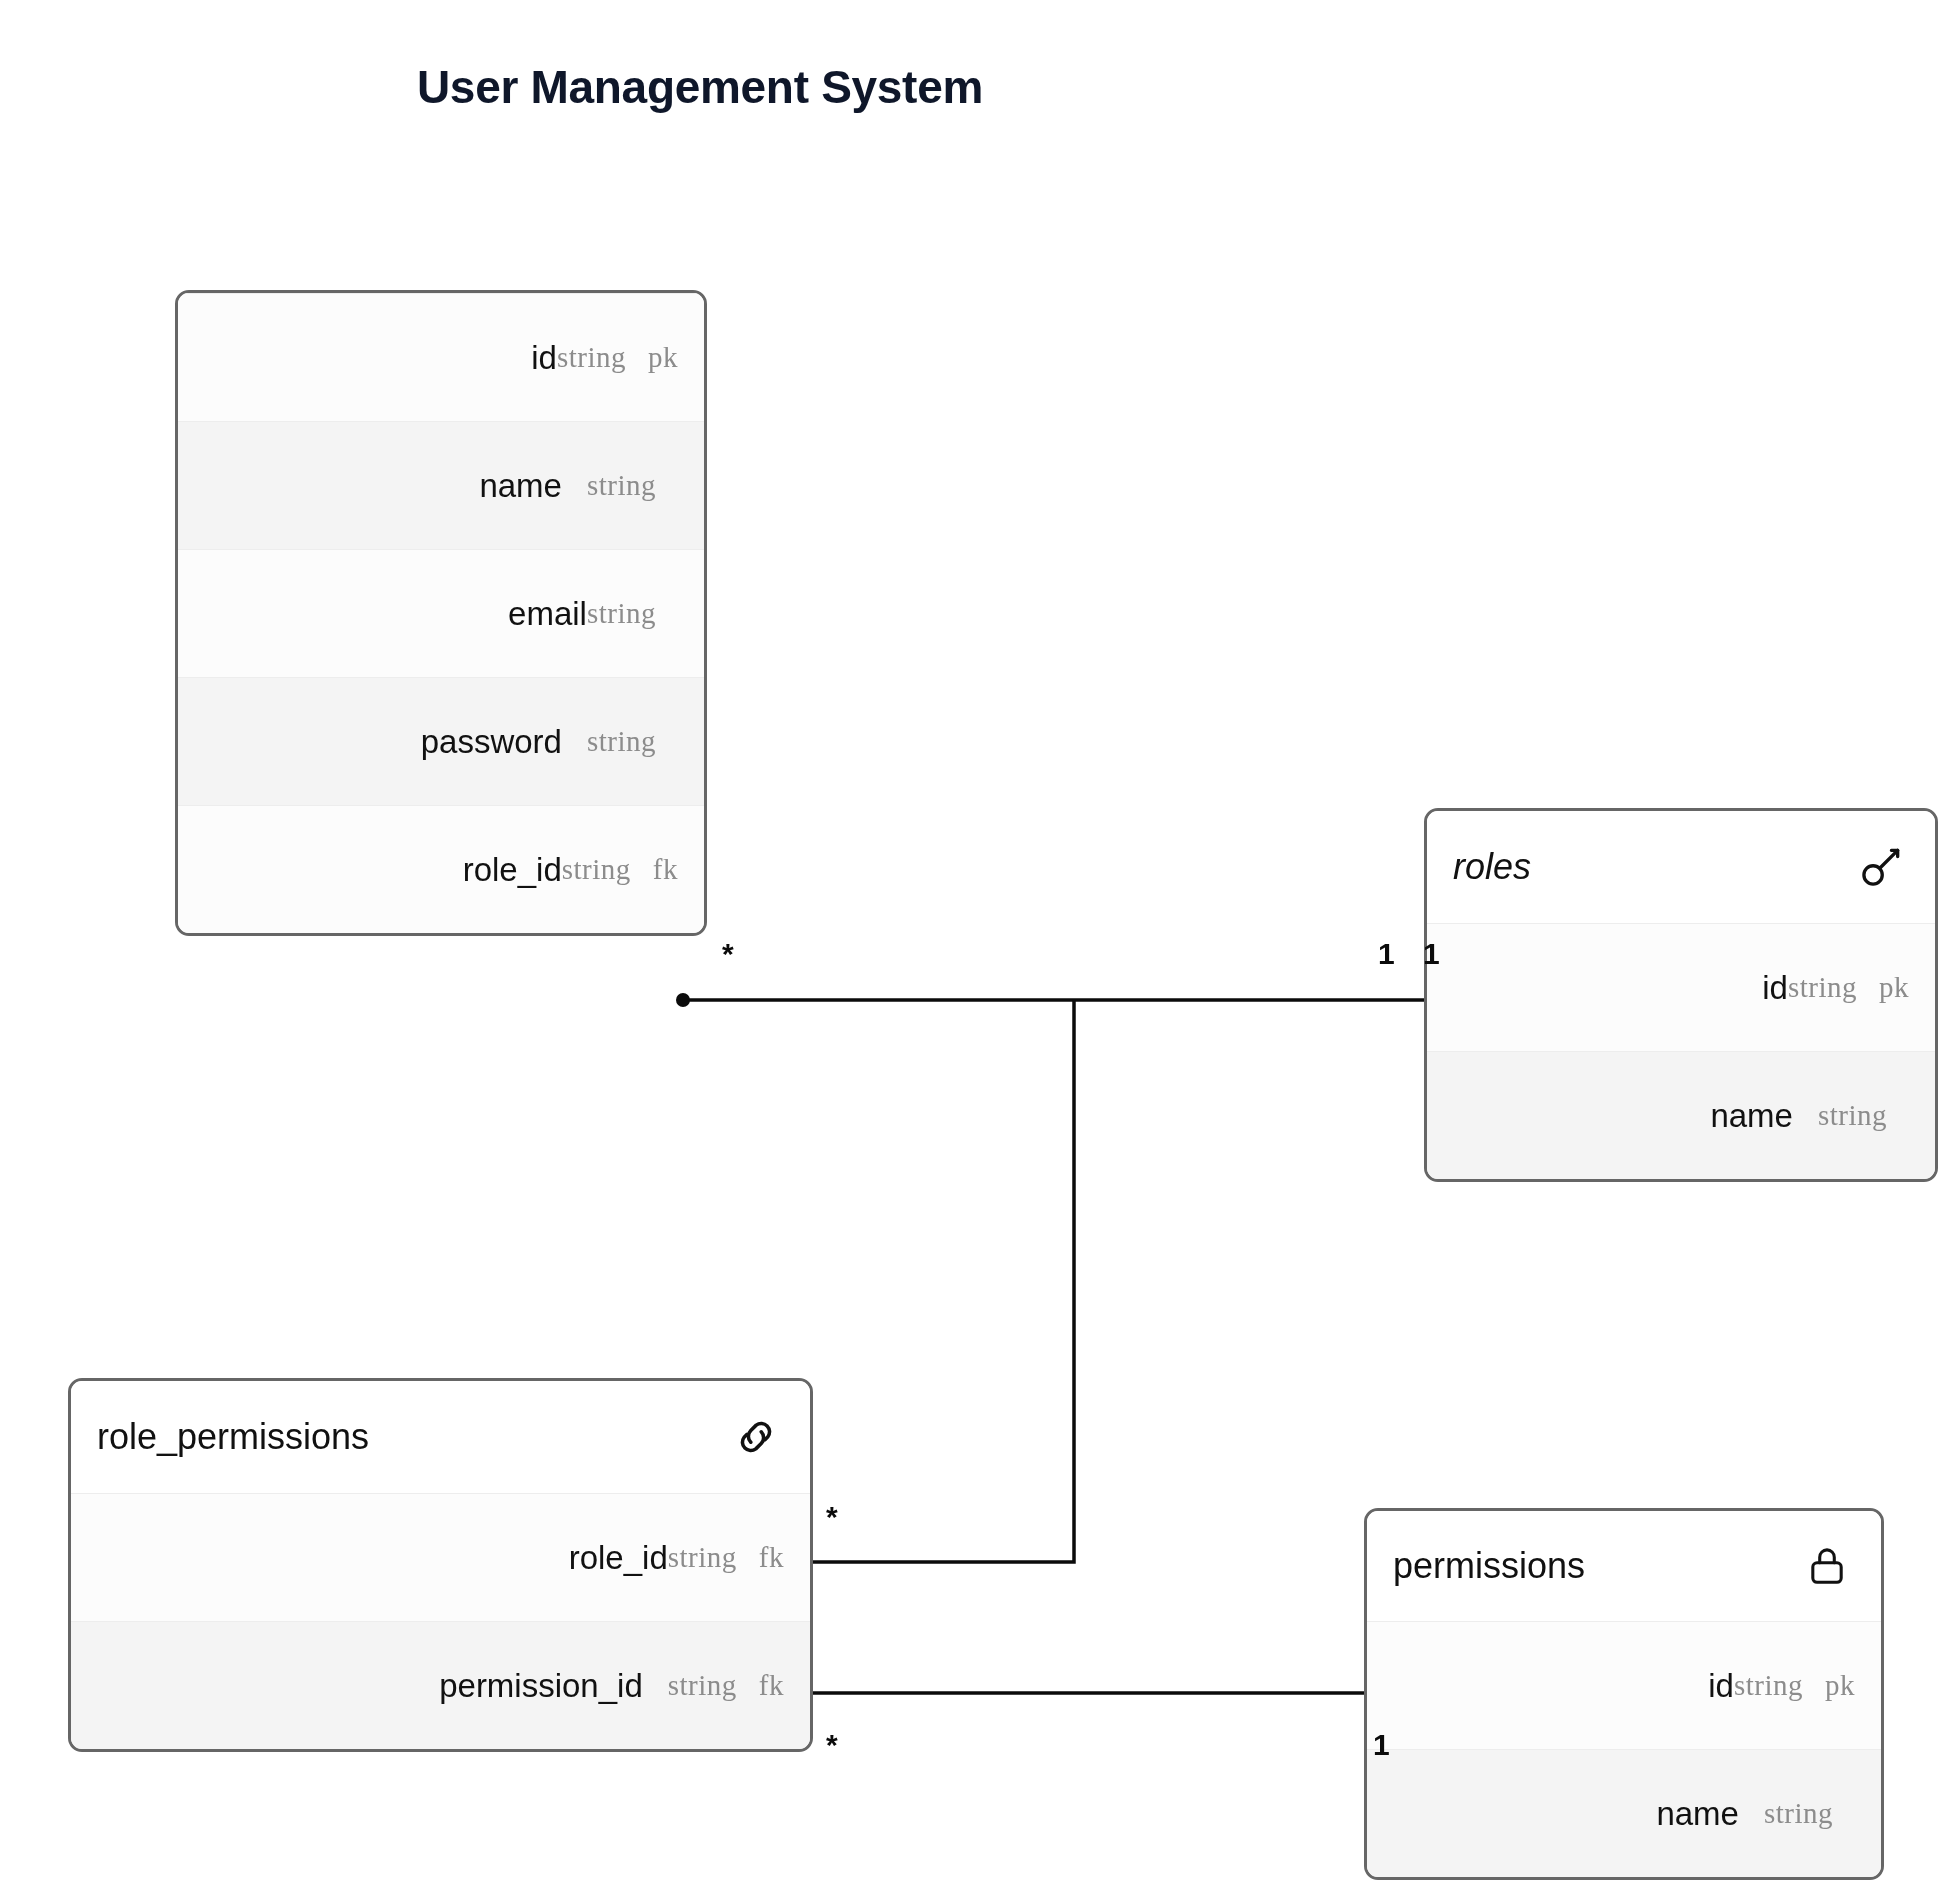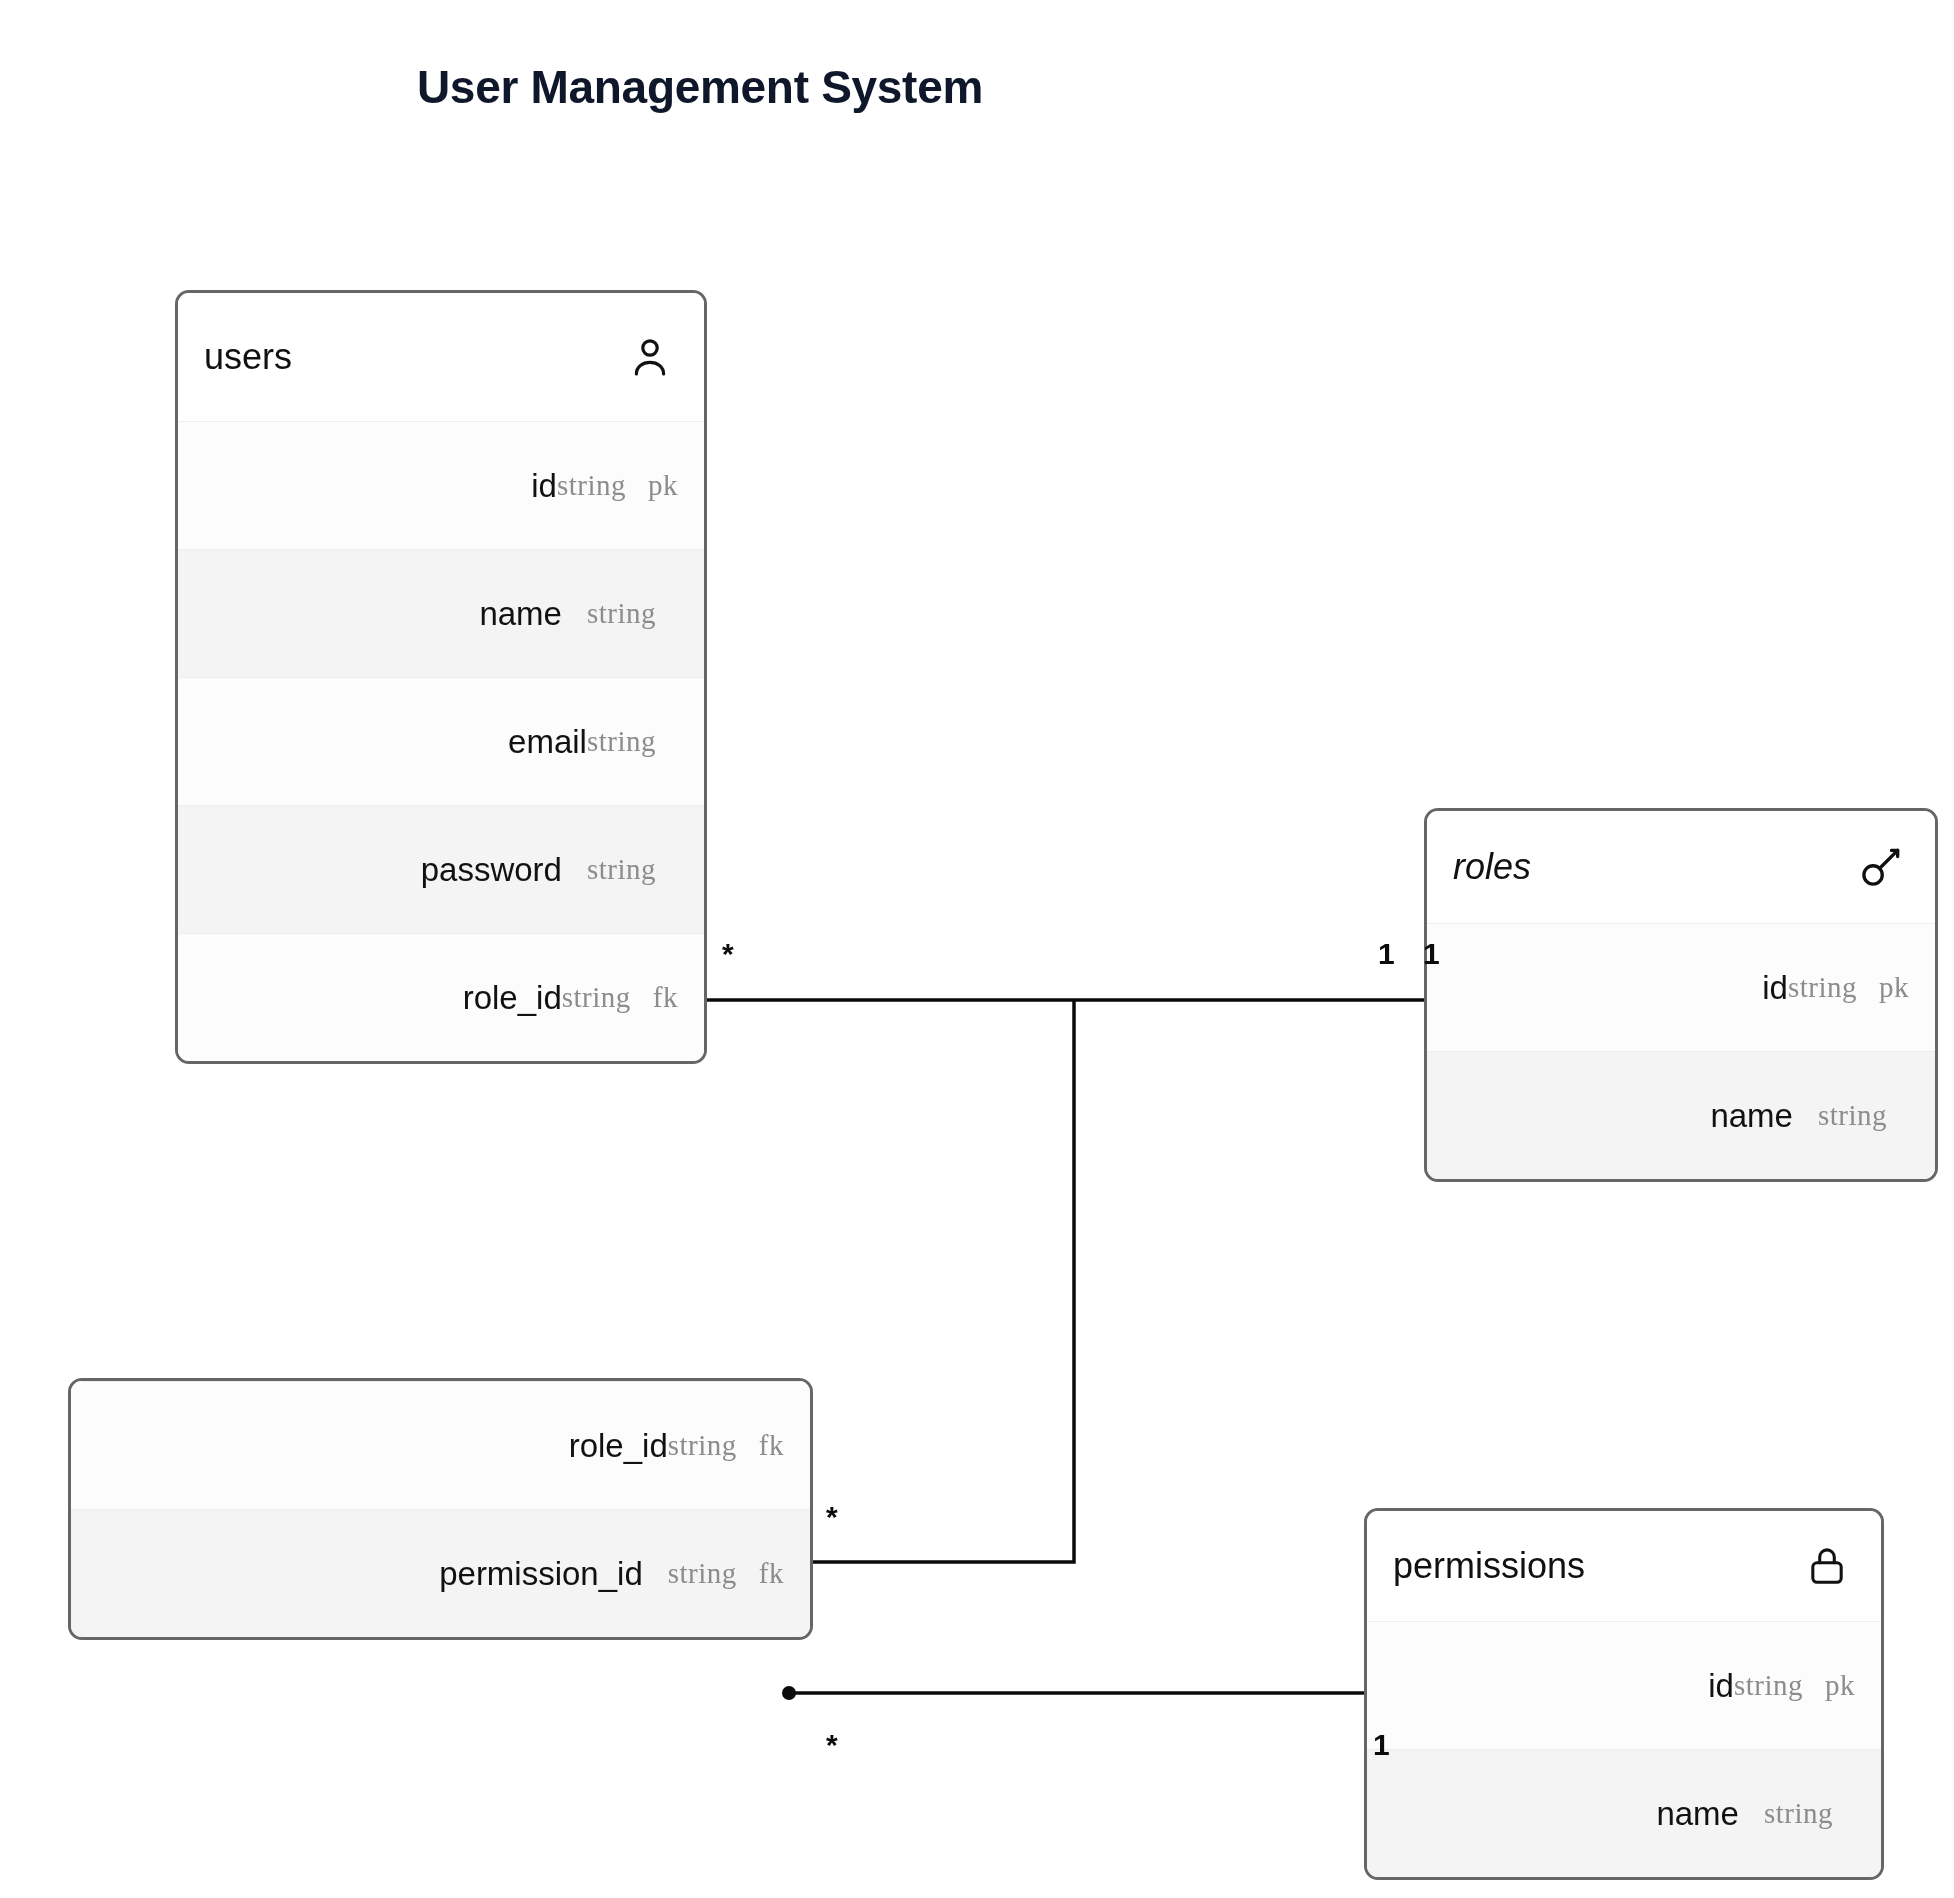--- a/index.html
+++ b/index.html
@@ -118,29 +118,20 @@
   <circle cx="789" cy="1562" r="7" fill="#0b0b0b"></circle>
 
   <path d="M 789 1693 L 1443 1693" stroke="#0b0b0b" stroke-width="3.5" fill="none"></path>
   <circle cx="789" cy="1693" r="7" fill="#0b0b0b"></circle>
   <circle cx="1443" cy="1693" r="7" fill="#0b0b0b"></circle>
 </svg>
 
 <div id="title">User Management System</div>
 
 <div class="entity" id="ent-users">
-  <div class="entity-header">
-    <span class="entity-title">users</span>
-    <span class="entity-icon">
-      <svg width="48" height="48" viewBox="0 0 24 24" fill="none" stroke="#111" stroke-width="1.6" stroke-linecap="round" stroke-linejoin="round">
-        <circle cx="12" cy="7.5" r="3.6"></circle>
-        <path d="M5.2 20.5c0-3.6 3.1-5.8 6.8-5.8s6.8 2.2 6.8 5.8"></path>
-      </svg>
-    </span>
-  </div>
   <div class="row plain">
     <span class="row-name">id</span>
     <span class="row-meta"><span>string</span><span class="key">pk</span></span>
   </div>
   <div class="row alt">
     <span class="row-name">name</span>
     <span class="row-meta"><span>string</span><span class="key"></span></span>
   </div>
   <div class="row plain">
     <span class="row-name">email</span>
@@ -171,20 +162,29 @@
     <span class="row-name">id</span>
     <span class="row-meta"><span>string</span><span class="key">pk</span></span>
   </div>
   <div class="row alt">
     <span class="row-name">name</span>
     <span class="row-meta"><span>string</span><span class="key"></span></span>
   </div>
 </div>
 
 <div class="entity" id="ent-role_perms">
+  <div class="entity-header">
+    <span class="entity-title">role_permissions</span>
+    <span class="entity-icon">
+      <svg width="50" height="50" viewBox="0 0 24 24" fill="none" stroke="#111" stroke-width="1.7" stroke-linecap="round" stroke-linejoin="round">
+        <path d="M9.5 14.5a4 4 0 0 1 0-5.6l2.6-2.6a4 4 0 0 1 5.6 5.6l-1.4 1.4"></path>
+        <path d="M14.5 9.5a4 4 0 0 1 0 5.6l-2.6 2.6a4 4 0 0 1-5.6-5.6l1.4-1.4"></path>
+      </svg>
+    </span>
+  </div>
   <div class="row plain">
     <span class="row-name">role_id</span>
     <span class="row-meta"><span>string</span><span class="key">fk</span></span>
   </div>
   <div class="row alt">
     <span class="row-name">permission_id</span>
     <span class="row-meta"><span>string</span><span class="key">fk</span></span>
   </div>
 </div>
 

